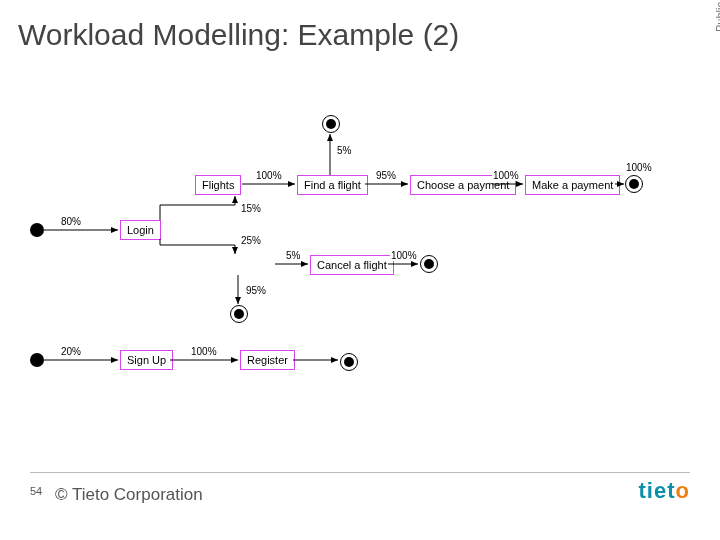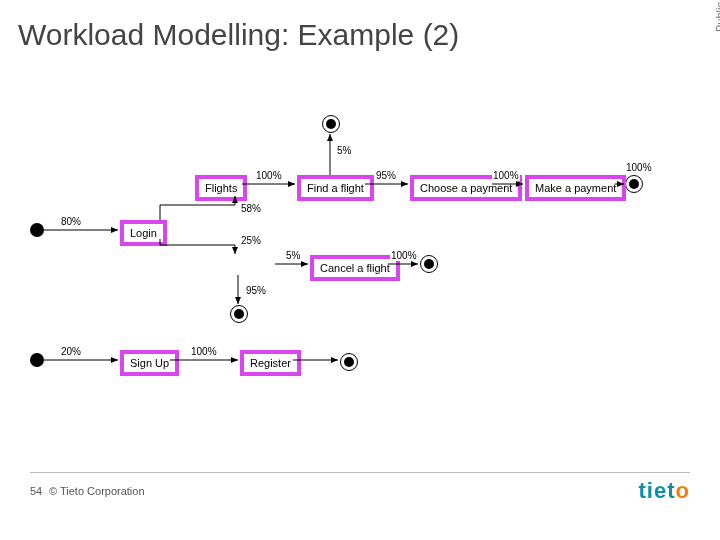--- a/index.html
+++ b/index.html
@@ -1,25 +1,25 @@
 <!DOCTYPE html>
 <html><head>
 <meta charset="utf-8">
 <style>
   html,body{margin:0;padding:0;width:720px;height:540px;background:#fff;font-family:Arial,Helvetica,sans-serif;overflow:hidden}
   .slide{position:relative;width:720px;height:419px}
   .title{position:absolute;left:18px;top:18px;font-size:30px;color:#444;font-weight:400}
   .classification{position:absolute;right:6px;top:2px;font-size:11px;color:#777;transform:rotate(-90deg);transform-origin:right top}
   .hr{position:absolute;left:30px;right:30px;top:472px;height:1px;background:#bbb}
   .page-num{position:absolute;left:30px;top:485px;font-size:11px;color:#555}
-  .copyright{position:absolute;left:49px;top:485px;font-size:11px;color:#555}
+  .copyright{position:absolute;left:55px;top:485px;font-size:17px;color:#555}
   .logo{position:absolute;right:30px;top:478px;font-size:22px;font-weight:700;color:#0d8fa8;letter-spacing:1px}
   .logo .dot{color:#f07f13}
   .diagram{position:absolute;left:30px;top:110px;width:660px;height:300px}
-  .node{position:absolute;border:4px solid #d946ef;background:#fff;font-size:11px;padding:3px 6px;white-space:nowrap;color:#000}
+  .node{position:absolute;border:1px solid #d946ef;background:#fff;font-size:11px;padding:3px 6px;white-space:nowrap;color:#000}
   .start{position:absolute;width:14px;height:14px;background:#000;border-radius:50%}
   .end-outer{position:absolute;width:16px;height:16px;border:1px solid #000;border-radius:50%;background:#fff}
   .end-inner{position:absolute;width:10px;height:10px;background:#000;border-radius:50%;left:3px;top:3px}
   .lbl{position:absolute;font-size:10px;color:#000;background:#fff;padding:0 1px}
   svg{position:absolute;left:0;top:0;width:660px;height:300px;overflow:visible}
   line{stroke:#000;stroke-width:1}
   polygon{fill:#000}
 </style>
 </head>
 <body>
@@ -52,21 +52,21 @@
     <div class="node" style="left:90px;top:110px">Login</div>
     <div class="node" style="left:165px;top:65px">Flights</div>
     <div class="node" style="left:267px;top:65px">Find a flight</div>
     <div class="node" style="left:380px;top:65px">Choose a payment</div>
     <div class="node" style="left:495px;top:65px">Make a payment</div>
     <div class="node" style="left:280px;top:145px">Cancel a flight</div>
     <div class="node" style="left:90px;top:240px">Sign Up</div>
     <div class="node" style="left:210px;top:240px">Register</div>
 
     <div class="lbl" style="left:30px;top:106px">80%</div>
-    <div class="lbl" style="left:210px;top:93px">58%</div>
+    <div class="lbl" style="left:210px;top:93px">15%</div>
     <div class="lbl" style="left:210px;top:125px">25%</div>
     <div class="lbl" style="left:225px;top:60px">100%</div>
     <div class="lbl" style="left:306px;top:35px">5%</div>
     <div class="lbl" style="left:345px;top:60px">95%</div>
     <div class="lbl" style="left:462px;top:60px">100%</div>
     <div class="lbl" style="left:595px;top:52px">100%</div>
     <div class="lbl" style="left:255px;top:140px">5%</div>
     <div class="lbl" style="left:215px;top:175px">95%</div>
     <div class="lbl" style="left:360px;top:140px">100%</div>
     <div class="lbl" style="left:30px;top:236px">20%</div>

